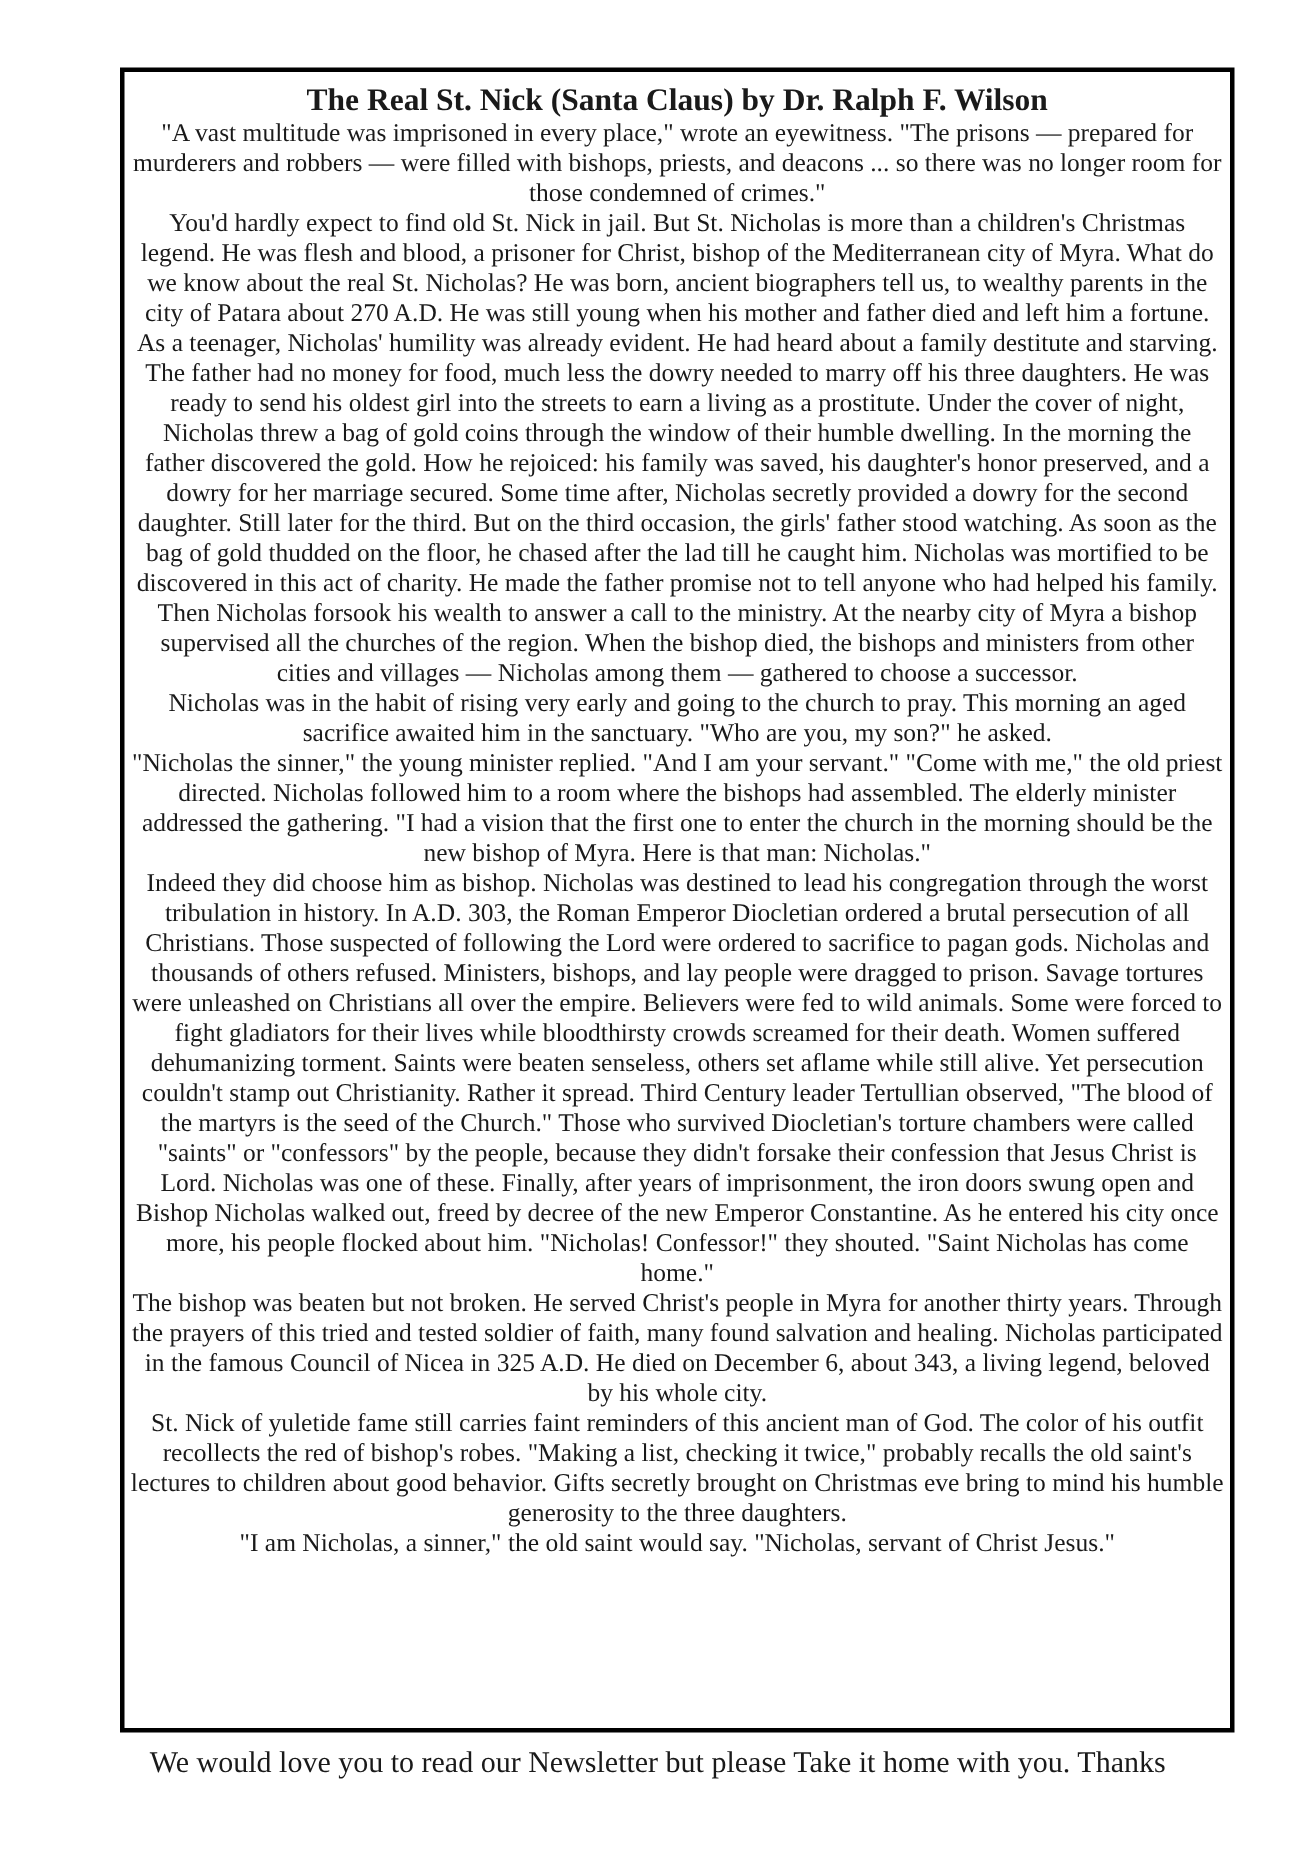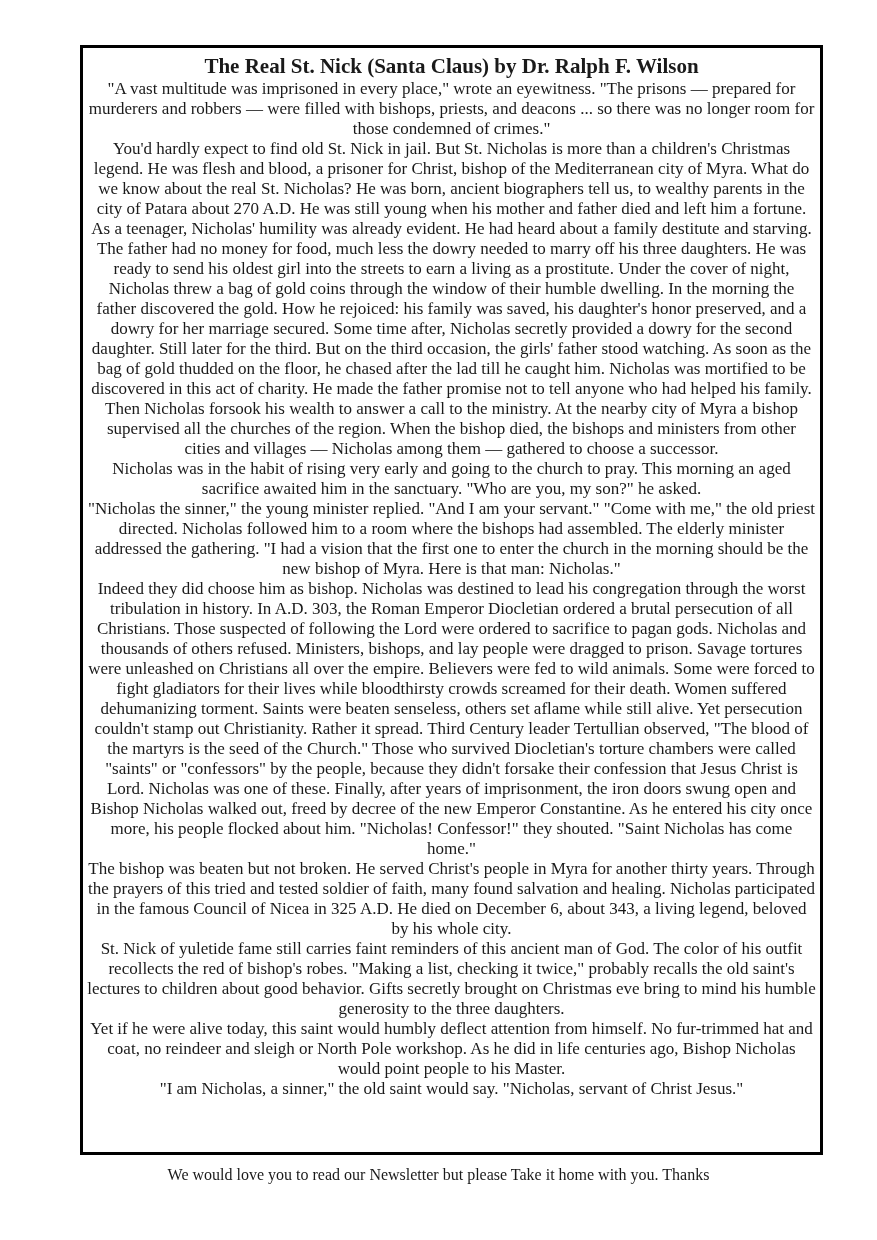--- a/index.html
+++ b/index.html
@@ -40,34 +40,33 @@
     margin: 0;
     text-align: center;
   }
   .footer-note {
     position: absolute;
     left: 0;
     top: 1163px;
     width: 877px;
     margin: 0;
     text-align: center;
-    font-size: 16px;
+    font-size: 20px;
     line-height: 24px;
     color: #1a1a1a;
   }
 </style>
 </head>
 <body>
 
 <div class="doc-box">
   <h1 class="doc-title">The Real St. Nick (Santa Claus) by Dr. Ralph F. Wilson</h1>
   <p class="para">"A vast multitude was imprisoned in every place," wrote an eyewitness. "The prisons — prepared for murderers and robbers — were filled with bishops, priests, and deacons ... so there was no longer room for those condemned of crimes."</p>
   <p class="para">You'd hardly expect to find old St. Nick in jail. But St. Nicholas is more than a children's Christmas legend. He was flesh and blood, a prisoner for Christ, bishop of the Mediterranean city of Myra. What do we know about the real St. Nicholas? He was born, ancient biographers tell us, to wealthy parents in the city of Patara about 270 A.D. He was still young when his mother and father died and left him a fortune. As a teenager, Nicholas' humility was already evident. He had heard about a family destitute and starving. The father had no money for food, much less the dowry needed to marry off his three daughters. He was ready to send his oldest girl into the streets to earn a living as a prostitute. Under the cover of night, Nicholas threw a bag of gold coins through the window of their humble dwelling. In the morning the father discovered the gold. How he rejoiced: his family was saved, his daughter's honor preserved, and a dowry for her marriage secured. Some time after, Nicholas secretly provided a dowry for the second daughter. Still later for the third. But on the third occasion, the girls' father stood watching. As soon as the bag of gold thudded on the floor, he chased after the lad till he caught him. Nicholas was mortified to be discovered in this act of charity. He made the father promise not to tell anyone who had helped his family. Then Nicholas forsook his wealth to answer a call to the ministry. At the nearby city of Myra a bishop supervised all the churches of the region. When the bishop died, the bishops and ministers from other cities and villages — Nicholas among them — gathered to choose a successor.</p>
   <p class="para">Nicholas was in the habit of rising very early and going to the church to pray. This morning an aged sacrifice awaited him in the sanctuary. "Who are you, my son?" he asked.</p>
   <p class="para">"Nicholas the sinner," the young minister replied. "And I am your servant." "Come with me," the old priest directed. Nicholas followed him to a room where the bishops had assembled. The elderly minister addressed the gathering. "I had a vision that the first one to enter the church in the morning should be the new bishop of Myra. Here is that man: Nicholas."</p>
   <p class="para">Indeed they did choose him as bishop. Nicholas was destined to lead his congregation through the worst tribulation in history. In A.D. 303, the Roman Emperor Diocletian ordered a brutal persecution of all Christians. Those suspected of following the Lord were ordered to sacrifice to pagan gods. Nicholas and thousands of others refused. Ministers, bishops, and lay people were dragged to prison. Savage tortures were unleashed on Christians all over the empire. Believers were fed to wild animals. Some were forced to fight gladiators for their lives while bloodthirsty crowds screamed for their death. Women suffered dehumanizing torment. Saints were beaten senseless, others set aflame while still alive. Yet persecution couldn't stamp out Christianity. Rather it spread. Third Century leader Tertullian observed, "The blood of the martyrs is the seed of the Church." Those who survived Diocletian's torture chambers were called "saints" or "confessors" by the people, because they didn't forsake their confession that Jesus Christ is Lord. Nicholas was one of these. Finally, after years of imprisonment, the iron doors swung open and Bishop Nicholas walked out, freed by decree of the new Emperor Constantine. As he entered his city once more, his people flocked about him. "Nicholas! Confessor!" they shouted. "Saint Nicholas has come home."</p>
   <p class="para">The bishop was beaten but not broken. He served Christ's people in Myra for another thirty years. Through the prayers of this tried and tested soldier of faith, many found salvation and healing. Nicholas participated in the famous Council of Nicea in 325 A.D. He died on December 6, about 343, a living legend, beloved by his whole city.</p>
   <p class="para">St. Nick of yuletide fame still carries faint reminders of this ancient man of God. The color of his outfit recollects the red of bishop's robes. "Making a list, checking it twice," probably recalls the old saint's lectures to children about good behavior. Gifts secretly brought on Christmas eve bring to mind his humble generosity to the three daughters.</p>
-  <p class="para">Yet if he were alive today, this saint would humbly deflect attention from himself. No fur-trimmed hat and coat, no reindeer and sleigh or North Pole workshop. As he did in life centuries ago, Bishop Nicholas would point people to his Master.</p>
   <p class="para">"I am Nicholas, a sinner," the old saint would say. "Nicholas, servant of Christ Jesus."</p>
 </div>
 
 <p class="footer-note">We would love you to read our Newsletter but please Take it home with you. Thanks</p>
 
 </body></html>

